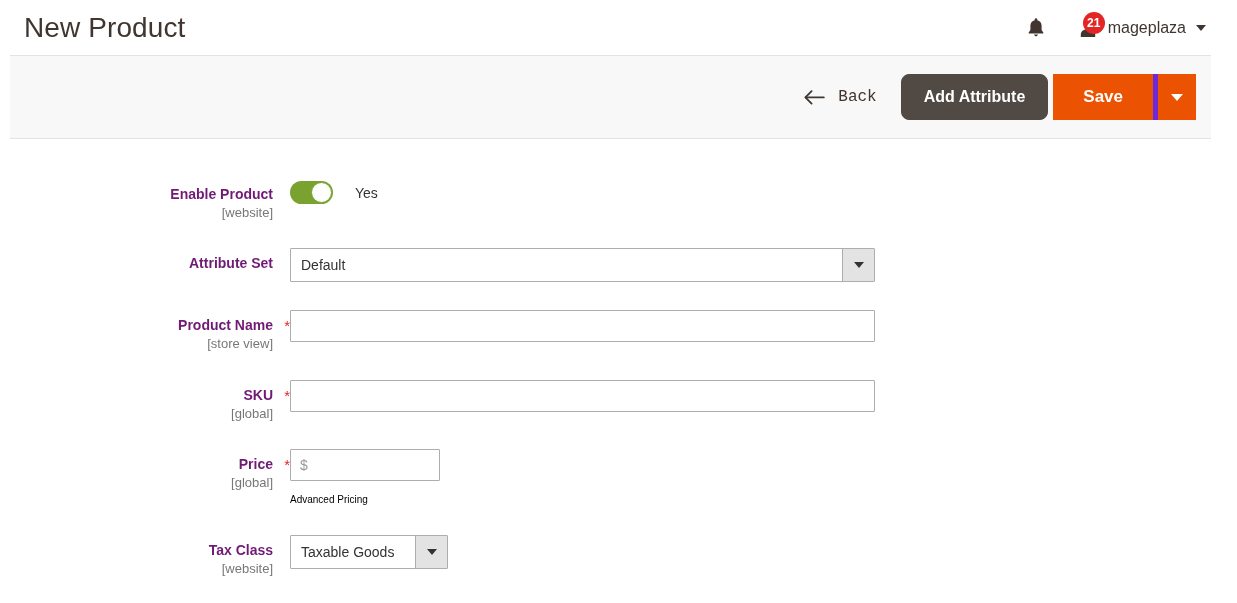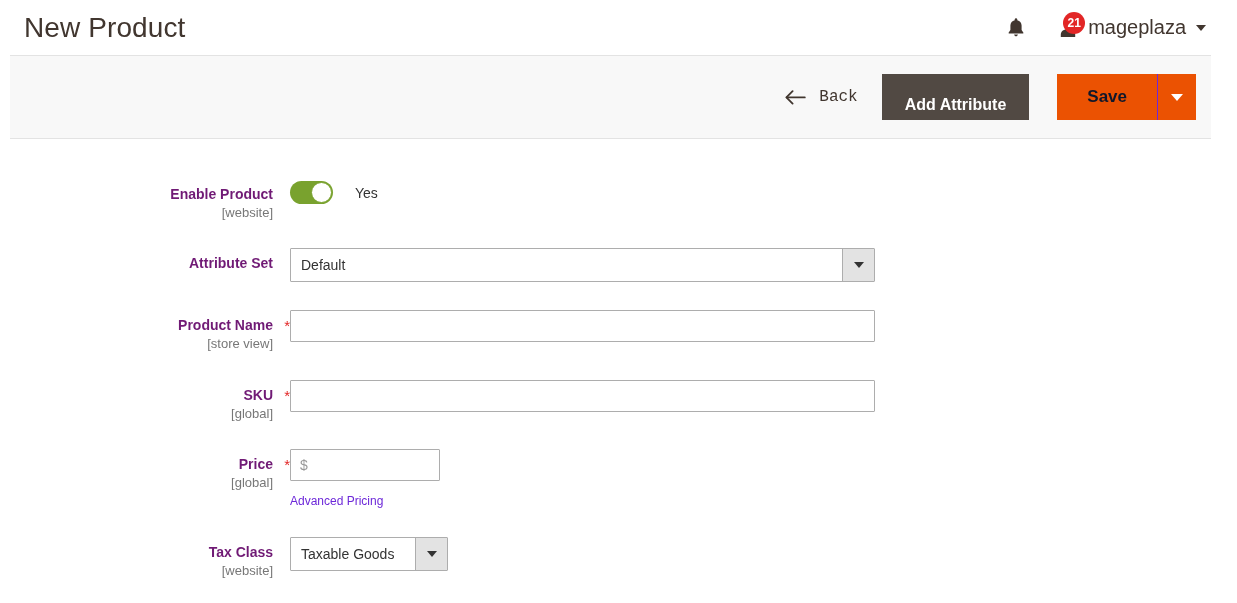--- a/index.html
+++ b/index.html
@@ -70,21 +70,21 @@
     margin-left: 44px;
   }
   .user-menu {
     display: flex;
     align-items: center;
     gap: 9px;
     cursor: pointer;
   }
   .avatar-icon { display: block; }
   .user-name {
-    font-size: 20px;
+    font-size: 16px;
     color: #41362f;
   }
   .caret-down {
     width: 0; height: 0;
     border-left: 5px solid transparent;
     border-right: 5px solid transparent;
     border-top: 6px solid #41362f;
     margin-left: 1px;
   }
 
@@ -115,43 +115,43 @@
     margin-right: 14px;
   }
   .back-arrow { display: block; }
   .btn-add-attribute {
     background: #514943;
     color: #ffffff;
     border: 1px solid #514943;
     font-family: inherit;
     font-size: 16px;
     font-weight: 700;
-    padding: 8px 22px;
+    padding: 0 22px;
     height: 46px;
     line-height: 44px;
     cursor: pointer;
-    margin-right: 28px;
-    border-radius: 0;
+    margin-right: 5px;
+    border-radius: 8px;
     white-space: nowrap;
   }
   .save-split {
     display: flex;
     align-items: stretch;
     height: 46px;
   }
   .btn-save {
     background: #eb5202;
-    color: #0f172a;
+    color: #ffffff;
     border: none;
     font-family: inherit;
     font-size: 17px;
     font-weight: 700;
     padding: 0 30px;
     cursor: pointer;
-    border-right: 1px solid #6d28d9;
+    border-right: 5px solid #6d28d9;
   }
   .btn-save-toggle {
     background: #eb5202;
     border: none;
     width: 38px;
     display: flex;
     align-items: center;
     justify-content: center;
     cursor: pointer;
   }
@@ -284,22 +284,22 @@
     background: #ffffff;
     border: 1px solid #79a22e;
   }
   .toggle-text {
     font-size: 14px;
     color: #333333;
   }
   .adv-pricing-link {
     display: inline-block;
     margin-top: 13px;
-    font-size: 12px;
-    color: #6d28d9;
+    font-size: 10px;
+    color: #000000;
     text-decoration: none;
     cursor: pointer;
   }
 </style>
 </head>
 <body>
 
 <div class="page-header">
   <h1 class="page-title">New Product</h1>
 

